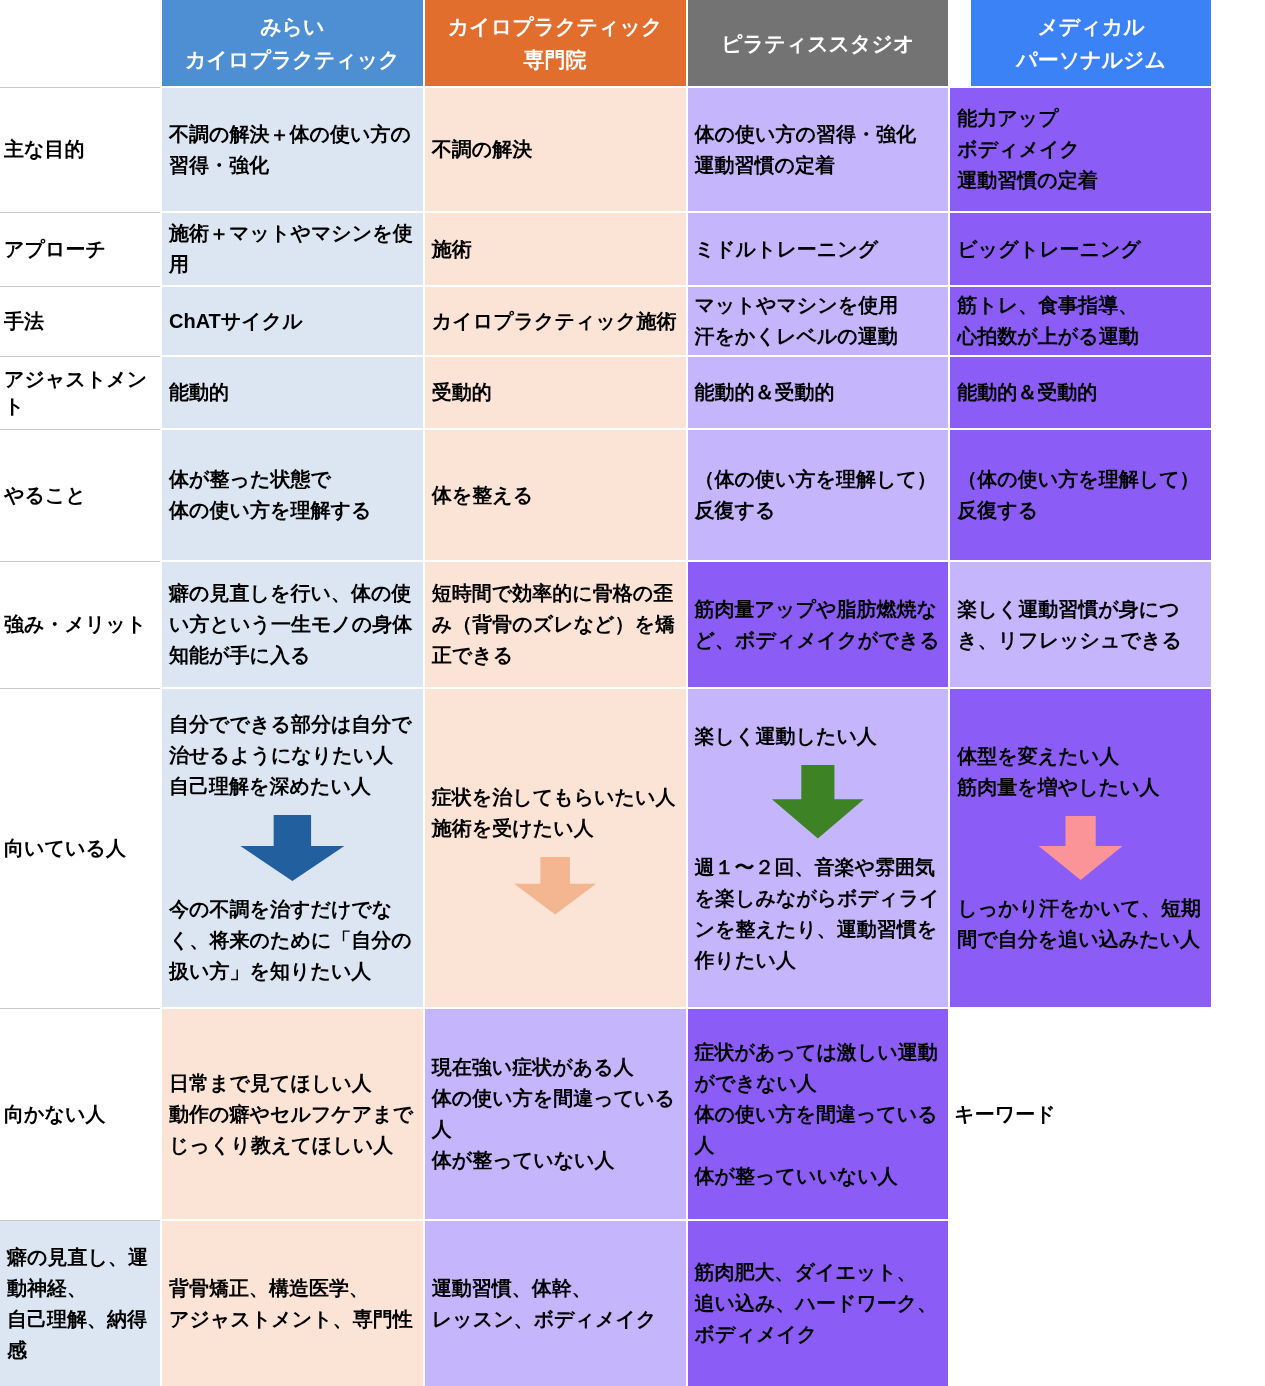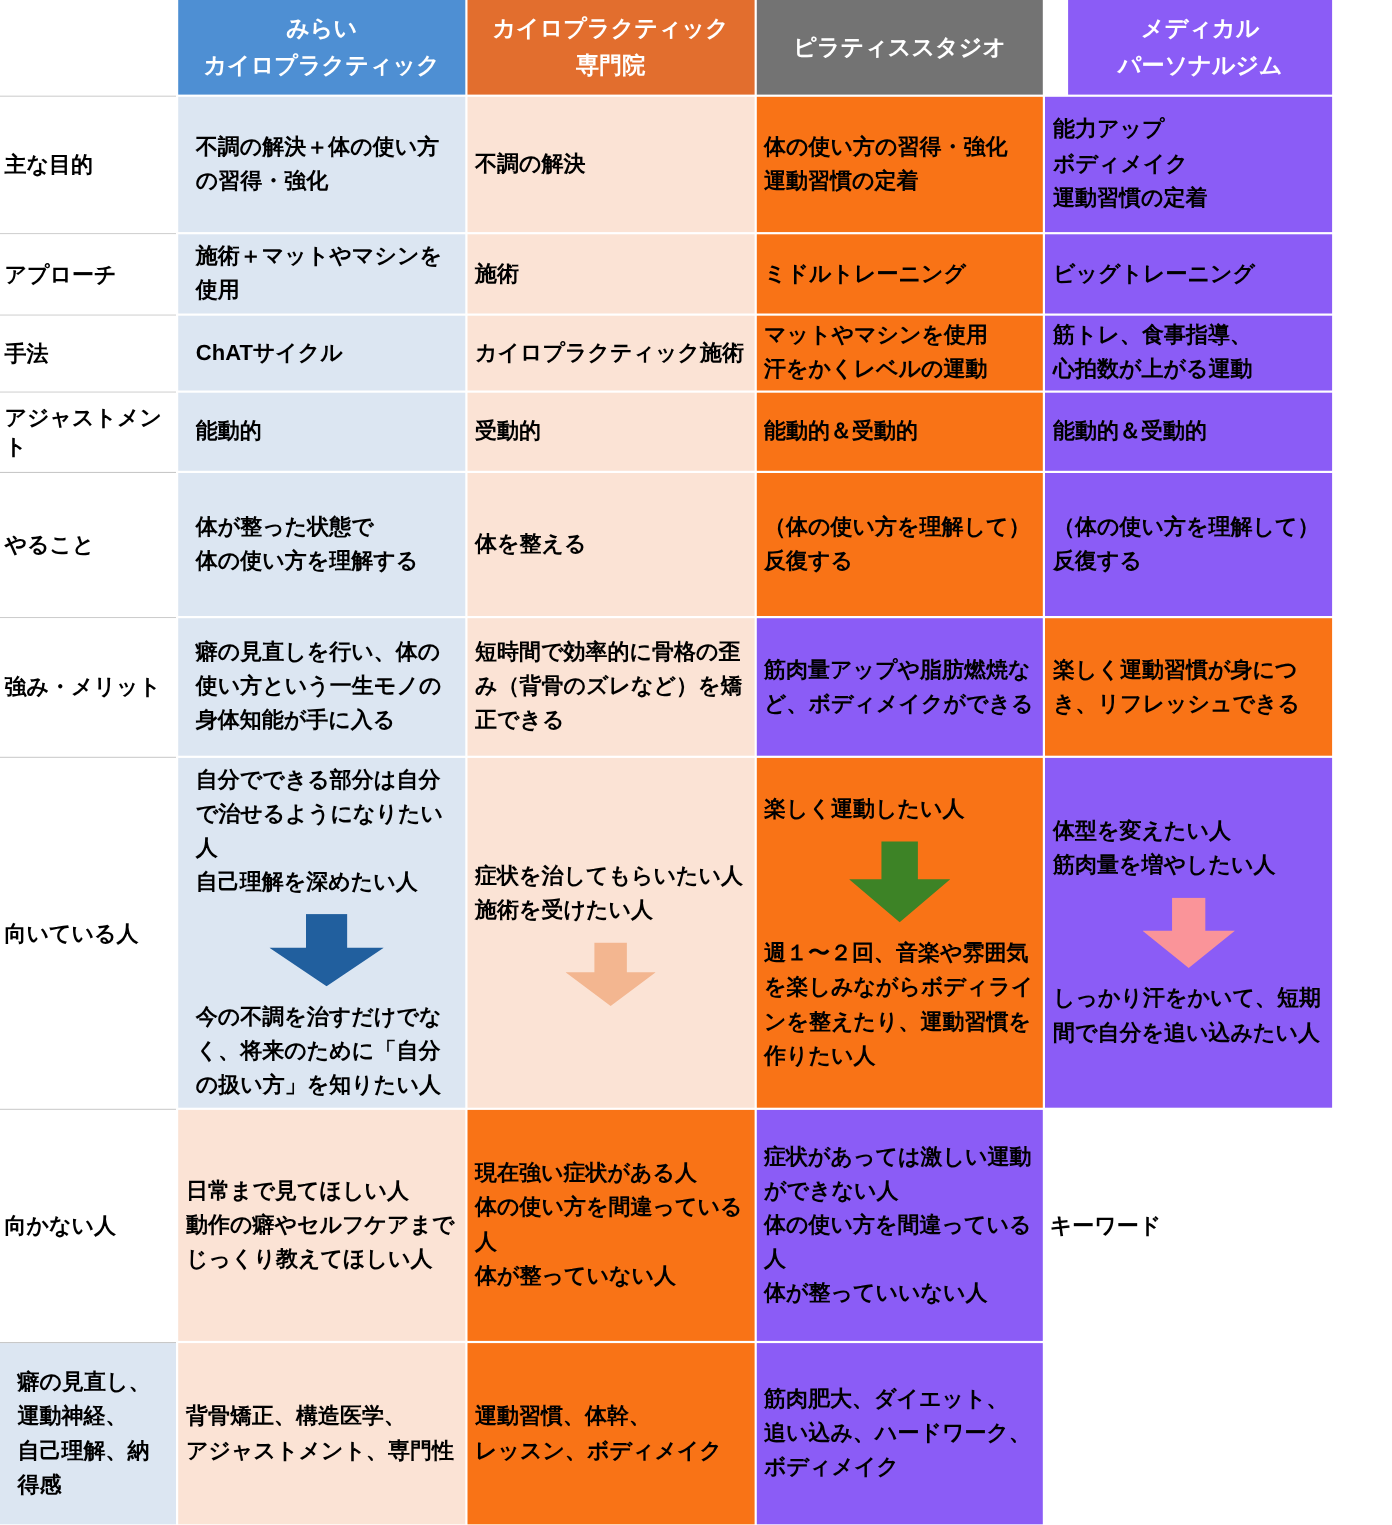--- a/index.html
+++ b/index.html
@@ -14,38 +14,38 @@
     box-sizing:border-box;
   }
   .hdr{
     color:#fff;font-size:21px;line-height:33px;
     display:flex;flex-direction:column;align-items:center;justify-content:center;
     text-align:center;white-space:pre-line;
   }
   .h-mirai{background:#4E8FD3;}
   .h-chiro{background:#E26E2E;}
   .h-pilates{background:#737373;}
-  .h-gym{background:#8b5cf6;margin-left:21px;}
+  .h-gym{background:#3b82f6;margin-left:21px;}
   .label{
     background:#fff;font-size:20px;
     display:flex;align-items:center;
     padding-left:4px;position:relative;
   }
   .hl::after{
     content:"";position:absolute;left:0;right:0;bottom:-2px;height:1px;background:#C8C8C8;
   }
   .corner{background:#fff;position:relative;}
   .cell{
     font-size:20px;line-height:31px;
     display:flex;flex-direction:column;justify-content:center;
     padding:3px 7px;white-space:pre-line;overflow:hidden;box-sizing:border-box;
   }
-  .b-mirai{background:#DCE6F2;padding-left:16px;}
+  .b-mirai{background:#DCE6F2;}
   .b-chiro{background:#FBE3D5;}
-  .b-pilates{background:#f97316;}
+  .b-pilates{background:#c4b5fd;}
   .b-gym{background:#8b5cf6;}
   .suited{justify-content:center;gap:13px;}
   .arrow{
     align-self:center;flex:none;
     clip-path:polygon(32% 0,68% 0,68% 47%,100% 47%,50% 100%,0 47%,32% 47%);
   }
   .a-mirai{width:104px;height:66px;background:#215F9E;}
   .a-chiro{width:82px;height:58px;background:#F3B690;}
   .a-pilates{width:92px;height:74px;background:#3D8326;}
   .a-gym{width:84px;height:64px;background:#FA9499;}

